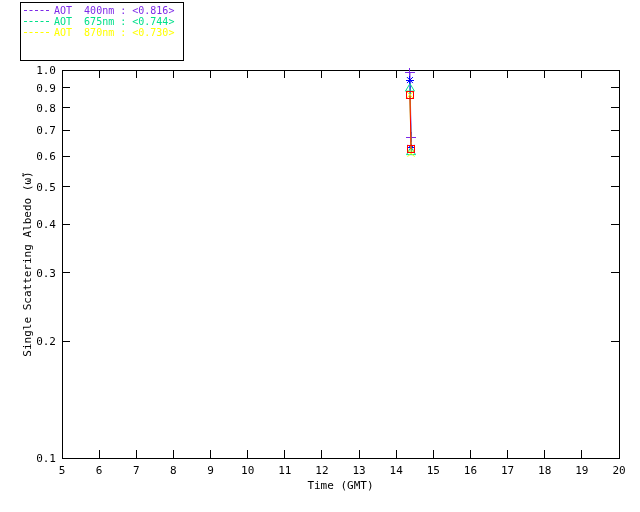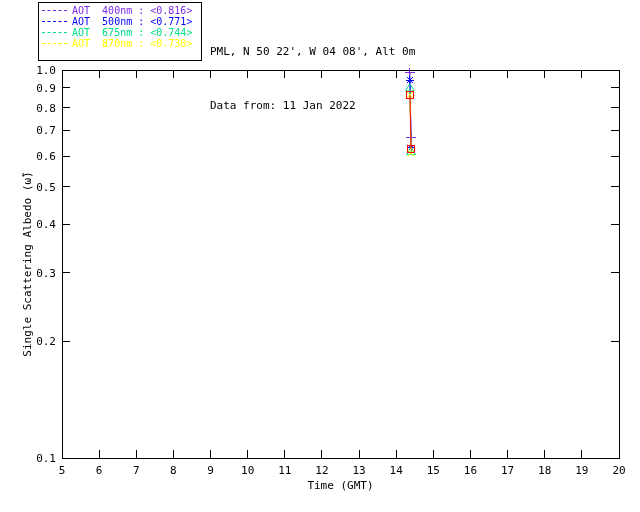--- a/index.html
+++ b/index.html
@@ -1,21 +1,21 @@
 <!DOCTYPE html>
 <html><head>
 <meta charset="utf-8">
 <style>
   html,body{margin:0;padding:0;background:#fff;}
   body{width:640px;height:512px;position:relative;overflow:hidden;
        font-family:"DejaVu Sans Mono",monospace;color:#000;}
   .figure{position:absolute;inset:0;}
   svg{position:absolute;left:0;top:0;}
   svg text{font-family:"DejaVu Sans Mono",monospace;font-size:11px;fill:#000;}
-  .legend{position:absolute;left:38px;top:2px;width:164px;height:59px;
+  .legend{position:absolute;left:20px;top:2px;width:164px;height:59px;
           border:1px solid #000;box-sizing:border-box;padding:2px 0 0 3px;
           background:#fff;font-size:10px;line-height:11px;}
   .lrow{white-space:pre;height:11px;}
   .dash{display:inline-block;width:25px;border-top:1px dashed #000;
         margin-right:5px;vertical-align:3px;}
   .header{position:absolute;left:210px;top:7px;font-size:11px;line-height:18px;
           white-space:pre;}
 </style>
 </head>
 <body>
@@ -136,23 +136,18 @@
       </g>
       <g>
         <polyline points="409.9393333333333,95.41460091749573 411.05333333333334,149.19855327049882" fill="none" stroke="#ff0000" stroke-width="1"></polyline>
         <rect x="406.4393333333333" y="91.91460091749573" width="7" height="7" fill="none" stroke="#ff0000" stroke-width="1" shape-rendering="crispEdges"></rect>
         <rect x="407.55333333333334" y="145.69855327049882" width="7" height="7" fill="none" stroke="#ff0000" stroke-width="1" shape-rendering="crispEdges"></rect>
       </g>
     </svg>
 
   <div class="legend">
     <div class="lrow"><span class="dash" style="border-top-color: rgb(125, 42, 232);"></span><span style="color: rgb(125, 42, 232);">AOT  400nm : &lt;0.816&gt;</span></div>
-    <div class="lrow"><span class="dash" style="border-top-color: rgb(0, 0, 255);"></span><span style="color: rgb(0, 0, 255);">AOT  500nm : &lt;0.771&gt;</span></div>
     <div class="lrow"><span class="dash" style="border-top-color: rgb(0, 224, 138);"></span><span style="color: rgb(0, 224, 138);">AOT  675nm : &lt;0.744&gt;</span></div>
     <div class="lrow"><span class="dash" style="border-top-color: rgb(255, 255, 0);"></span><span style="color: rgb(255, 255, 0); margin-top: 19px;">AOT  870nm : &lt;0.730&gt;</span></div>
   </div>
 
-  <div class="header">
-    <div>PML, N 50 22', W 04 08', Alt 0m</div>
-    <div>Data from: 11 Jan 2022</div>
-  </div>
 
 </div>
 
 </body></html>

